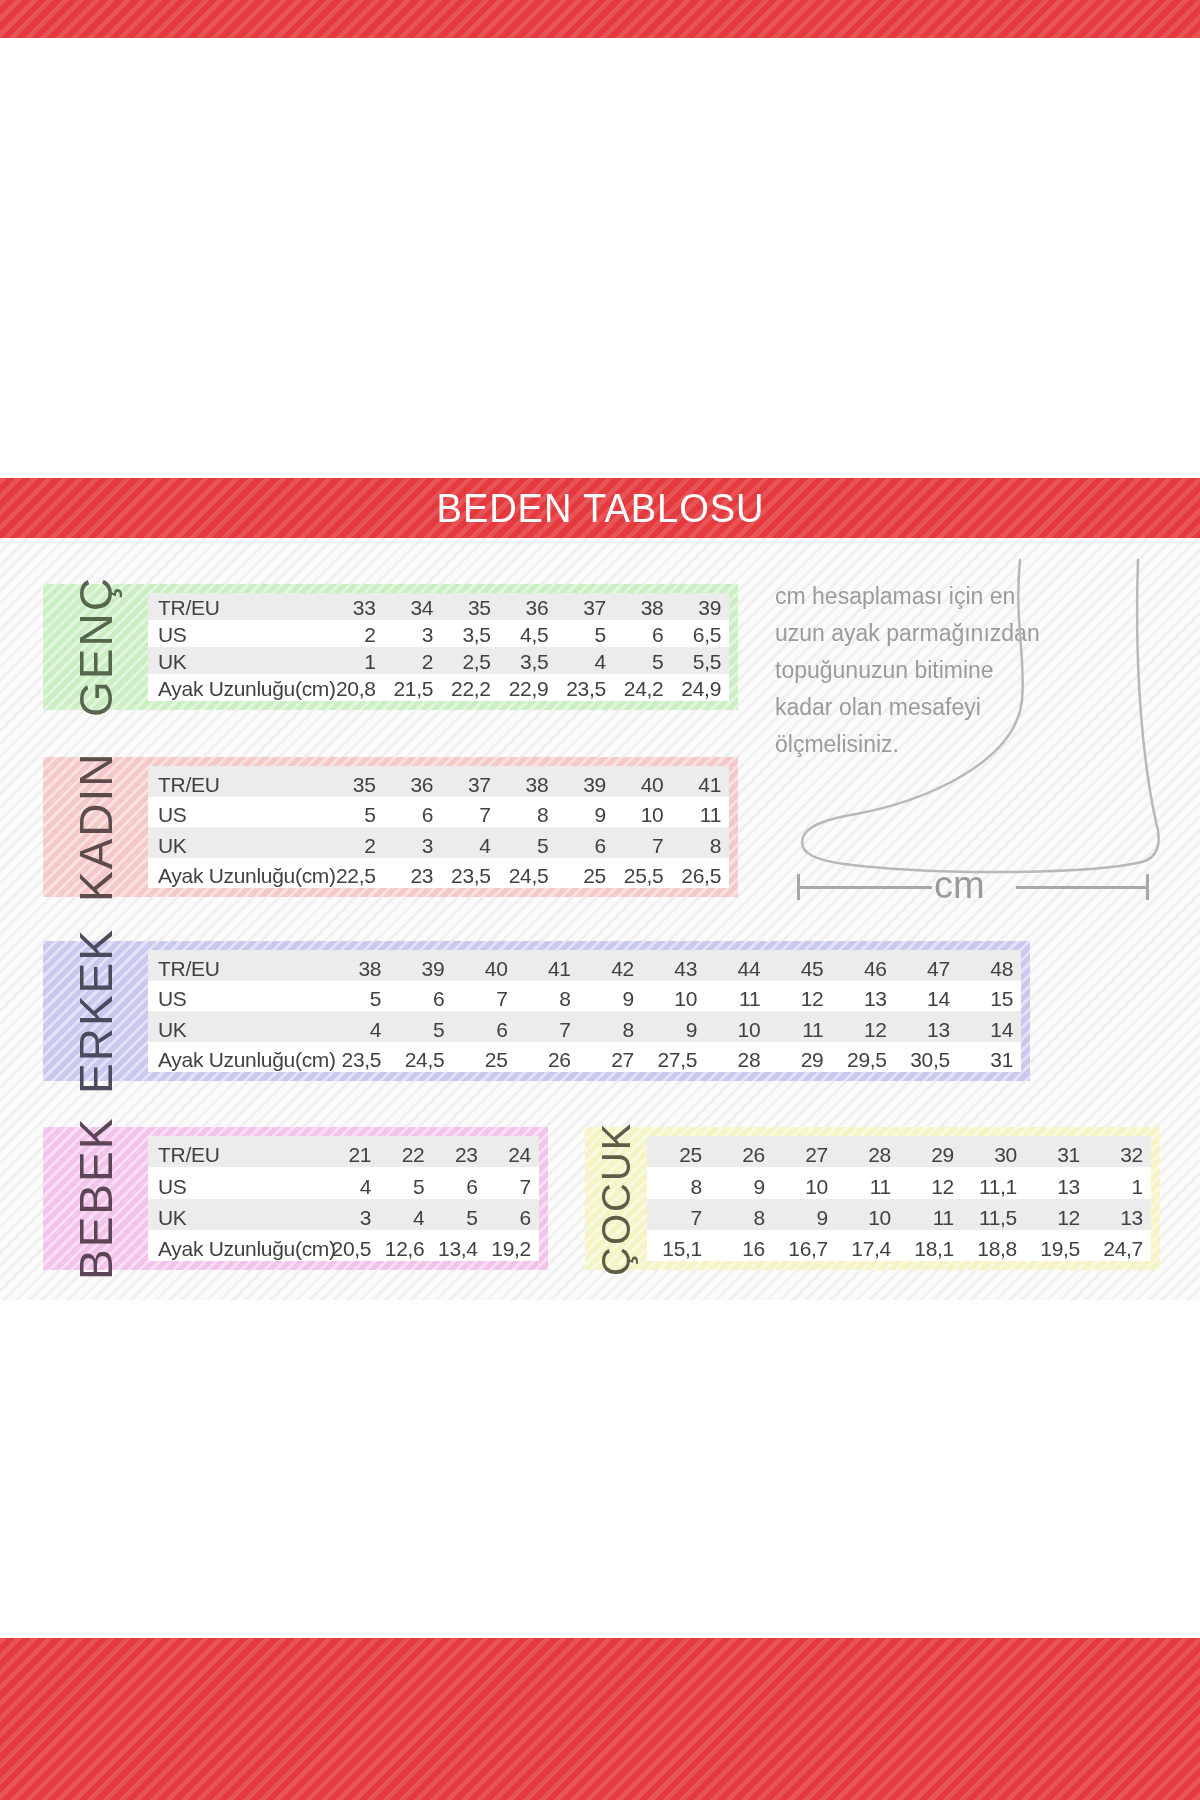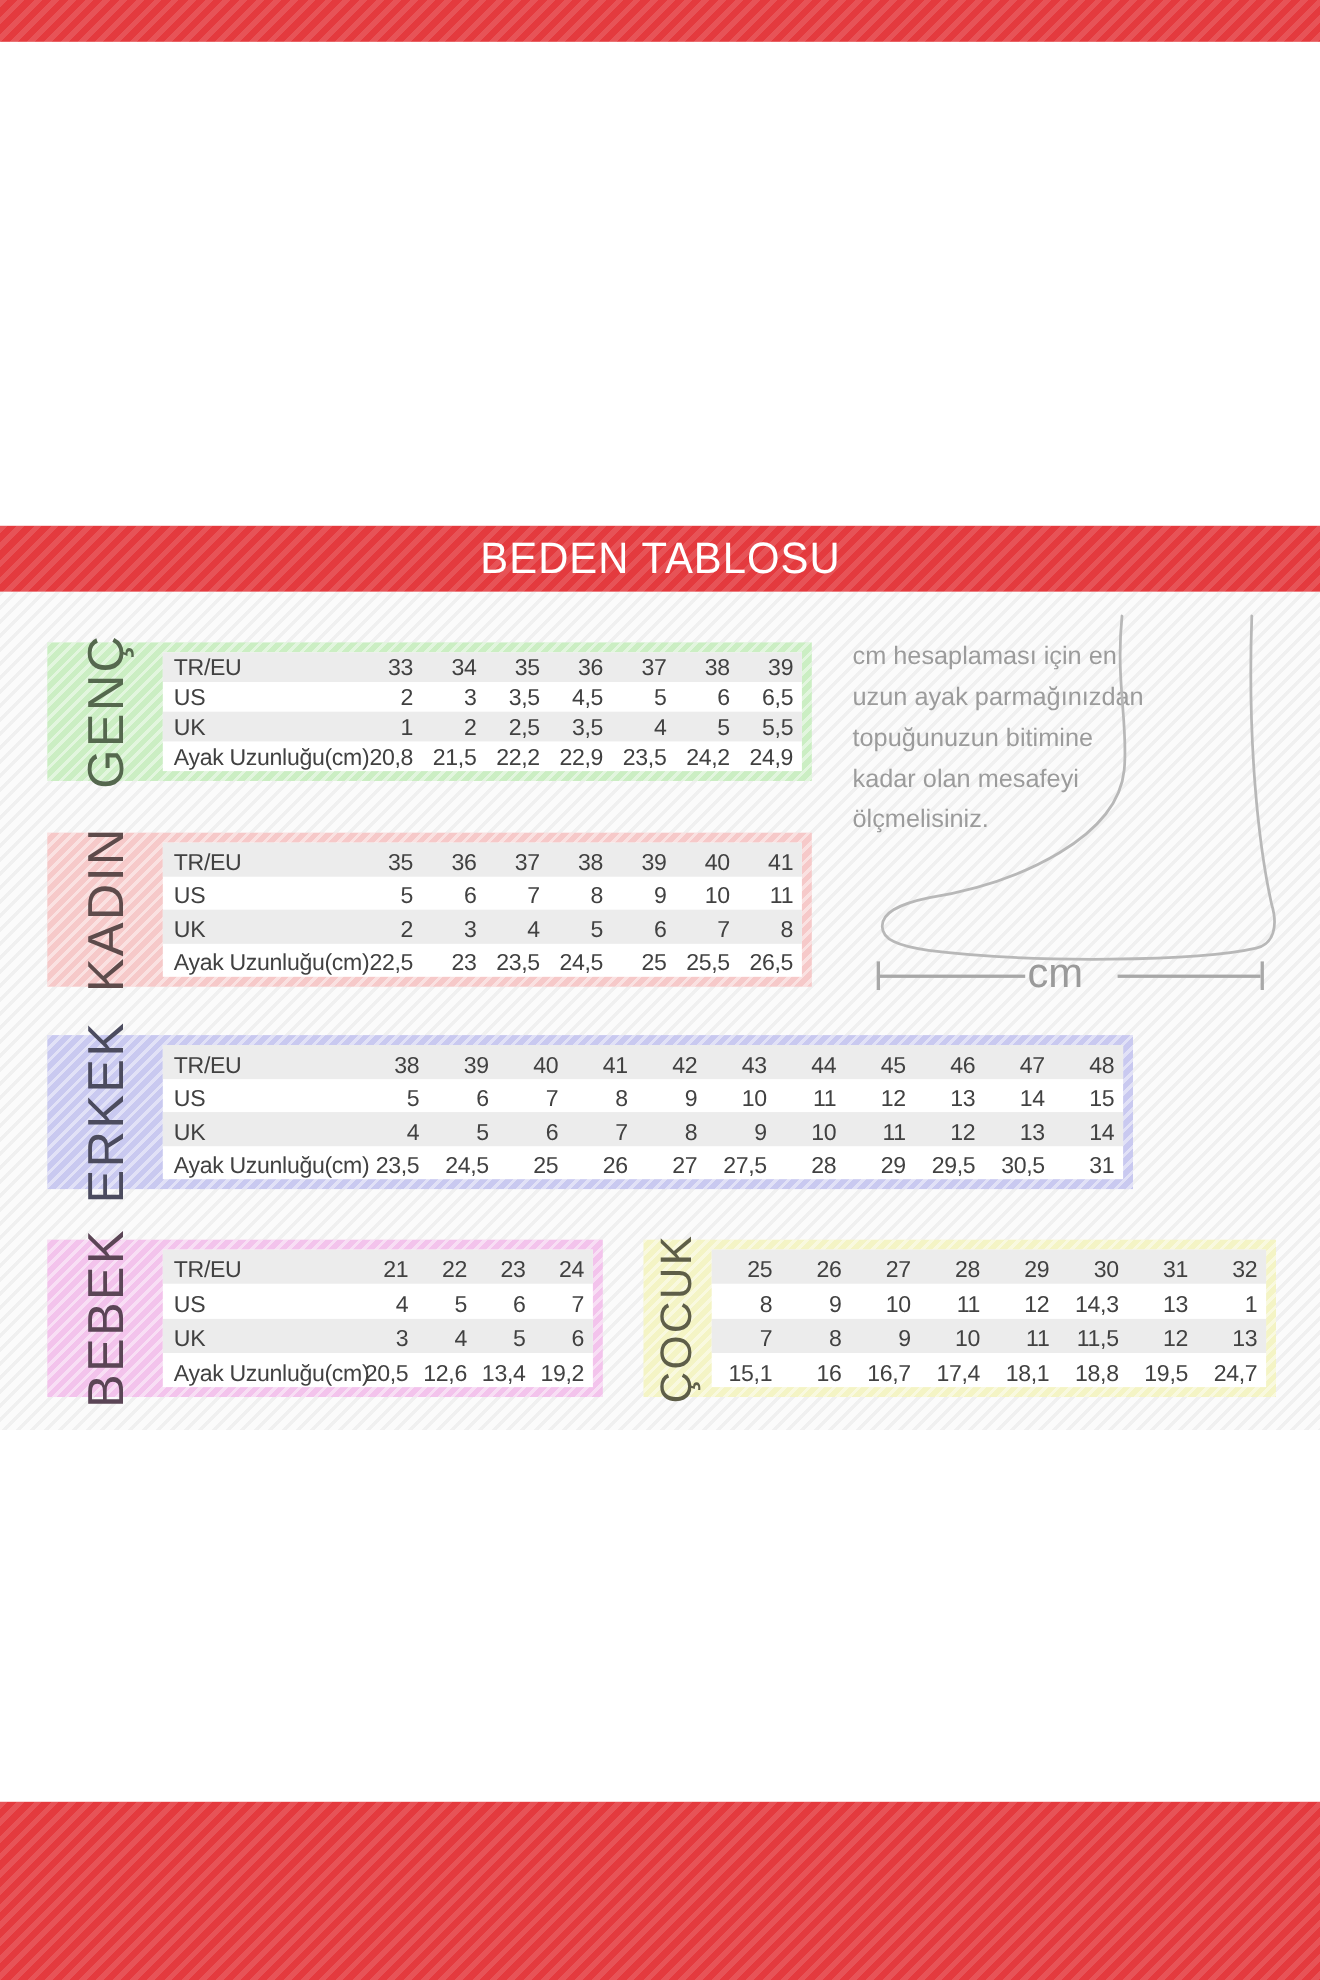--- a/index.html
+++ b/index.html
@@ -288,21 +288,21 @@
           <div class="vcell">30</div>
           <div class="vcell">31</div>
           <div class="vcell">32</div>
         </div>
         <div class="trow">
           <div class="vcell">8</div>
           <div class="vcell">9</div>
           <div class="vcell">10</div>
           <div class="vcell">11</div>
           <div class="vcell">12</div>
-          <div class="vcell">14,3</div>
+          <div class="vcell">11,1</div>
           <div class="vcell">13</div>
           <div class="vcell">1</div>
         </div>
         <div class="trow">
           <div class="vcell">7</div>
           <div class="vcell">8</div>
           <div class="vcell">9</div>
           <div class="vcell">10</div>
           <div class="vcell">11</div>
           <div class="vcell">11,5</div>

